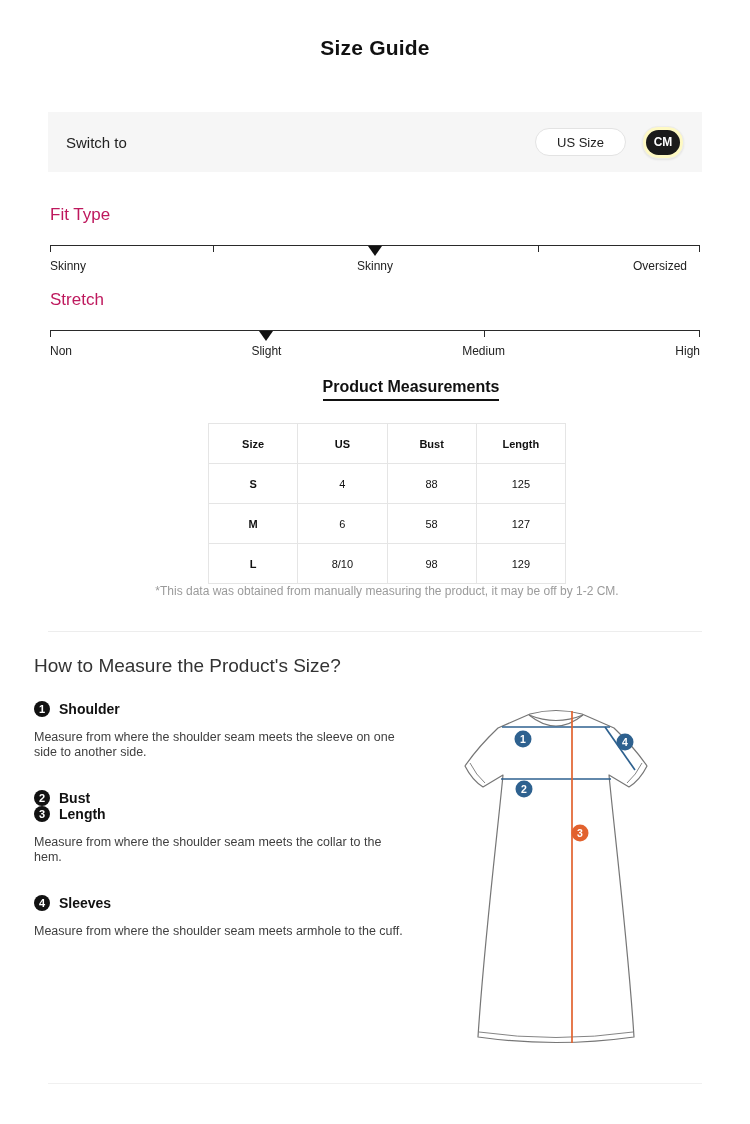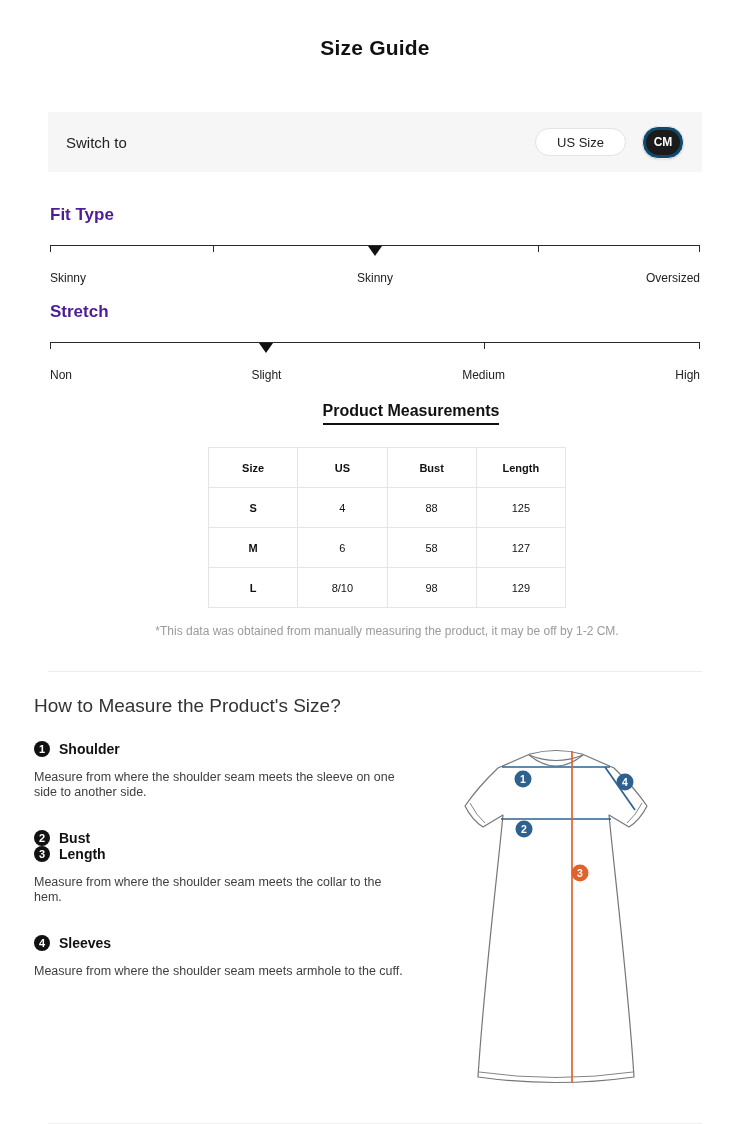--- a/index.html
+++ b/index.html
@@ -21,58 +21,58 @@
   }
   .switch-label { font-size:15px; color:#222; }
   .unit-actions { display:flex; align-items:center; gap:16px; }
   .size-pill {
     height:28px; padding:0 21px; background:#fff; border:1px solid #e3e3e3;
     border-radius:14px; font-size:13px; color:#222; cursor:pointer;
     font-family:inherit;
     text-align:center;
   }
   .cm-toggle {
-    background:#0c4a6e; border:1px solid #ececec; border-radius:16px; padding:3px;
+    background:#fef9c3; border:1px solid #ececec; border-radius:16px; padding:3px;
     cursor:pointer; display:flex; align-items:center; box-shadow:0 1px 2px rgba(0,0,0,.08);
   }
   .cm-inner {
     display:inline-flex; align-items:center; justify-content:center;
     min-width:34px; height:25px; padding:0 6px; background:#1b1b1b; color:#fff;
     border-radius:13px; font-size:12px; font-weight:bold;
   }
   
   .sliders { padding:0 50px; margin-top:33px; }
-  .slider-title { font-size:17px; font-weight:bold; color:#4c1d95; }
+  .slider-title { font-size:17px; font-weight:normal; color:#be185d; }
   .slider-title.second { }
   .track { position:relative; height:12px; margin-top:20px; }
   .track .rail { position:absolute; left:0; right:0; top:0; height:1px; background:#2a2a2a; }
   .tick { position:absolute; top:1px; width:1px; height:6px; background:#2a2a2a; }
   .tri-marker {
     position:absolute; top:1px; width:0; height:0;
     border-left:7px solid transparent; border-right:7px solid transparent;
     border-top:10px solid #111; transform:translateX(-50%);
   }
-  .slider-labels { position:relative; height:17px; margin-top:14px; margin-bottom:14px; }
+  .slider-labels { position:relative; height:17px; margin-top:2px; margin-bottom:14px; }
   .slider-labels span { position:absolute; top:0; font-size:12px; color:#222; white-space:nowrap; }
   
   .measurements { margin-top:17px; text-align:center;padding-left:24px; }
   .pm-title {
     display:inline-block; font-size:16px; font-weight:bold; color:#111;
     border-bottom:2px solid #111; padding-bottom:3px; margin-left:48px;
   }
   table.size-table {
     margin:22px auto 0; border-collapse:collapse; width:358px; table-layout:fixed;
   }
   table.size-table th, table.size-table td {
     border:1px solid #e5e5e5; height:40px; text-align:center;
     font-size:11px; color:#111; font-weight:normal;
   }
   table.size-table th { font-weight:bold; }
   table.size-table td:first-child { font-weight:bold; }
-  .footnote { margin-top:16px; font-size:12px; color:#9b9b9b; text-align:center; }
+  .footnote { margin-top:0; font-size:12px; color:#9b9b9b; text-align:center; }
   .divider { border:none; border-top:1px solid #ededed; margin:33px 48px 0; }
   
   .howto { padding:0 34px; }
   .howto-title { margin-top:23px; font-size:19px; font-weight:normal; color:#333; }
   .howto-row { display:flex; margin-top:24px; }
   .howto-items { flex:0 0 400px; }
   .item-head { display:flex; align-items:center; gap:9px; }
   .badge {
     width:16px; height:16px; border-radius:50%; background:#111; color:#fff;
     font-size:11px; font-weight:bold; display:inline-flex; align-items:center;
@@ -107,21 +107,21 @@
       <div class="tick" style="left: 0%;"></div>
       <div class="tick" style="left: 25%;"></div>
       <div class="tick" style="left: 50%;"></div>
       <div class="tick" style="left: 75%;"></div>
       <div class="tick" style="right: 0px;"></div>
       <div class="tri-marker" style="left: 50%;"></div>
     </div>
     <div class="slider-labels">
       <span style="left: 0px;">Skinny</span>
       <span style="left: 50%; transform: translateX(-50%);">Skinny</span>
-      <span style="right: 0px;">Oversized</span>
+      <span style="right: 13px;">Oversized</span>
     </div>
     <div class="slider-title second">Stretch</div>
     <div class="track">
       <div class="rail"></div>
       <div class="tick" style="left: 0%;"></div>
       <div class="tick" style="left: 33.3%;"></div>
       <div class="tick" style="left: 66.7%;"></div>
       <div class="tick" style="right: 0px;"></div>
       <div class="tri-marker" style="left: 33.3%;"></div>
     </div>

